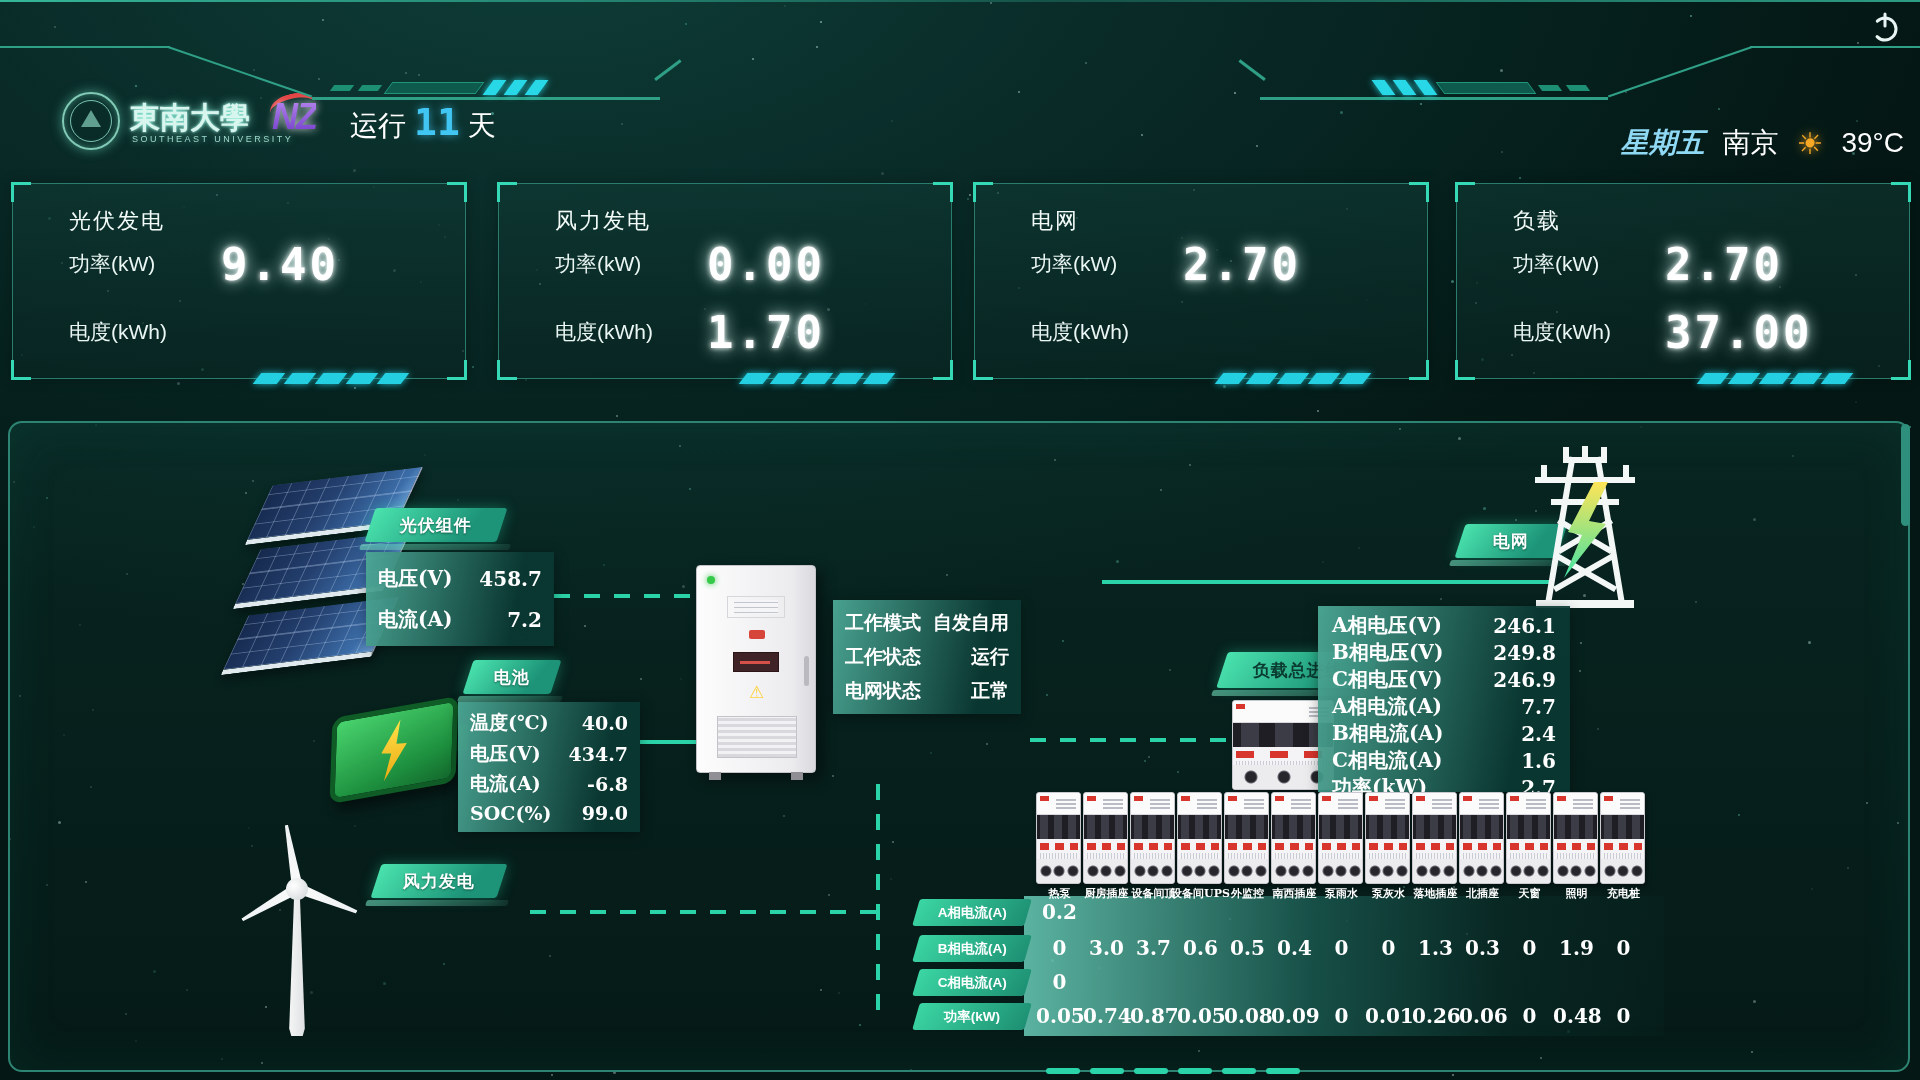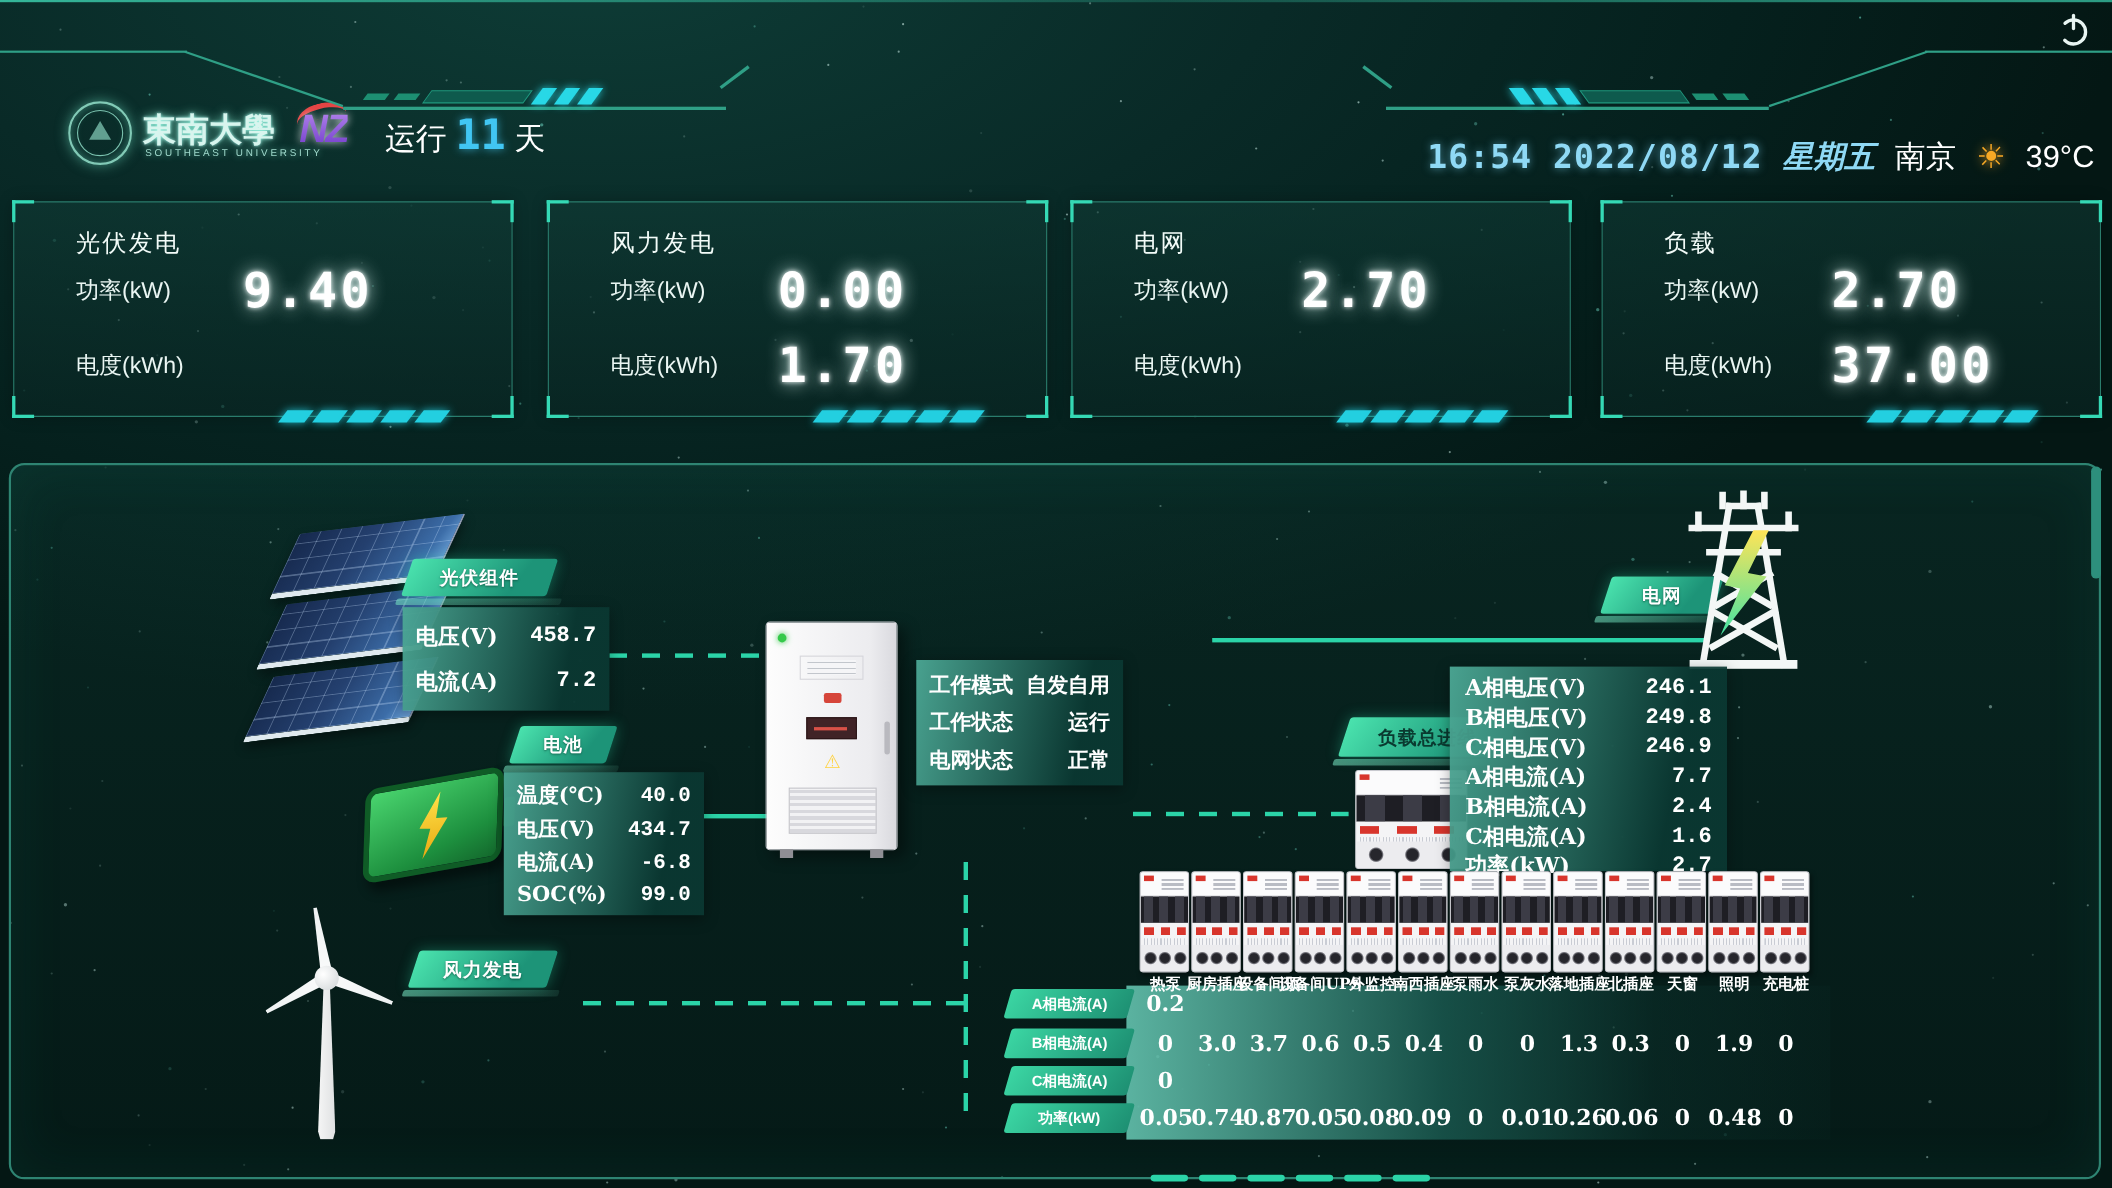--- a/index.html
+++ b/index.html
@@ -84,21 +84,21 @@
   .ribbon>span{transform:skewX(18deg);font-weight:bold;color:#fff;font-size:17px;letter-spacing:1px;text-shadow:0 1px 2px rgba(0,40,30,.55);white-space:nowrap;}
   .ribbon.dark>span{color:#0a3a30;text-shadow:none;}
   .ribbon-under{position:absolute;height:6px;transform:skewX(-18deg);border-radius:2px;
     background:linear-gradient(90deg,rgba(125,235,200,.55),rgba(125,235,200,.1));z-index:2;}
 
   
   .kv{position:absolute;display:flex;flex-direction:column;justify-content:space-around;padding:6px 12px;
     background:linear-gradient(100deg,rgba(76,168,149,.95),rgba(10,56,50,.92) 78%);
     font-family:"DejaVu Serif",serif;font-weight:bold;color:#fff;box-shadow:0 3px 12px rgba(0,0,0,.35);z-index:3;}
   .kv .r{display:flex;justify-content:space-between;align-items:center;white-space:nowrap;}
-  .kv .v{margin-left:4px;font-family:Liberation Mono, monospace;}
+  .kv .v{margin-left:4px;}
 
   
   .hdash{position:absolute;height:4px;background:repeating-linear-gradient(90deg,#2bd4a8 0 16px,transparent 16px 30px);z-index:1;}
   .vdash{position:absolute;width:4px;background:repeating-linear-gradient(0deg,#2bd4a8 0 16px,transparent 16px 30px);z-index:1;}
   .hline{position:absolute;height:4px;background:#2bd4a8;z-index:1;}
 
   
   .spanel{position:absolute;width:152px;height:56px;border-radius:2px;
     transform:rotate(-7deg) skewX(-32deg);
     border-bottom:5px solid #dfe9ee;border-right:2px solid rgba(255,255,255,.45);
@@ -159,21 +159,21 @@
       radial-gradient(circle at 36px 12px,#26262c 4px,#6a6a72 5px,transparent 6px);}
   .brk.big{position:absolute;left:1232px;top:700px;width:102px;height:90px;}
   .brk.big .g{background-image:repeating-linear-gradient(90deg,transparent 0 8px,#3c3c46 8px 26px,transparent 26px 34px);}
   .brk.big .m::before{background:repeating-linear-gradient(90deg,#d8352c 0 18px,transparent 18px 34px);}
   .brk.big .b{background-image:radial-gradient(circle at 18px 12px,#26262c 5px,#6a6a72 6px,transparent 7px),
       radial-gradient(circle at 51px 12px,#26262c 5px,#6a6a72 6px,transparent 7px),
       radial-gradient(circle at 84px 12px,#26262c 5px,#6a6a72 6px,transparent 7px);}
 
   .circuit-labels{position:absolute;left:1036px;top:886px;display:flex;z-index:3;}
   .circuit-labels .cell{width:47px;text-align:right;font-family:"DejaVu Serif",serif;font-weight:bold;
-    font-size:14px;color:#fff;white-space:nowrap;overflow:visible;display:flex;justify-content:center;}
+    font-size:11px;color:#fff;white-space:nowrap;overflow:visible;display:flex;justify-content:center;}
   .valbox{position:absolute;left:1024px;top:896px;width:640px;height:140px;z-index:1;
     background:linear-gradient(90deg,rgba(100,195,175,.9),rgba(28,96,86,.75) 45%,rgba(12,52,47,.42) 75%,rgba(12,52,47,.12));}
   .chip{position:absolute;left:916px;width:112px;height:27px;display:flex;align-items:center;justify-content:center;
     transform:skewX(-16deg);background:linear-gradient(115deg,#3bd6a3,#1d8f72);border-radius:3px;z-index:3;}
   .chip>span{transform:skewX(16deg);font-size:13.5px;font-weight:bold;color:#fff;white-space:nowrap;}
   .valrow{position:absolute;left:1036px;display:flex;height:27px;z-index:3;}
   .valrow .cell{width:47px;text-align:center;line-height:27px;font-family:"DejaVu Serif",serif;
     font-weight:bold;font-size:20px;color:#fff;white-space:nowrap;display:block;}
 
   
@@ -477,21 +477,20 @@
   <div class="partner">
     <i class="swoosh"></i>
     <span class="mark">NZ</span>
   </div>
   <div class="runtime">
     <span class="t">运行</span>
     <span class="d">11</span>
     <span class="t">天</span>
   </div>
   <div class="clock">
-    <span class="lcd">16:54 2022/08/12</span>
     <span class="wd">星期五</span>
     <span class="city">南京</span>
     <span class="sun">☀</span>
     <span class="temp">39°C</span>
   </div>
 
   <div id="cards">
       <div class="card" style="left: 12px;">
         <div class="corner c1"></div>
         <div class="corner c2"></div>

